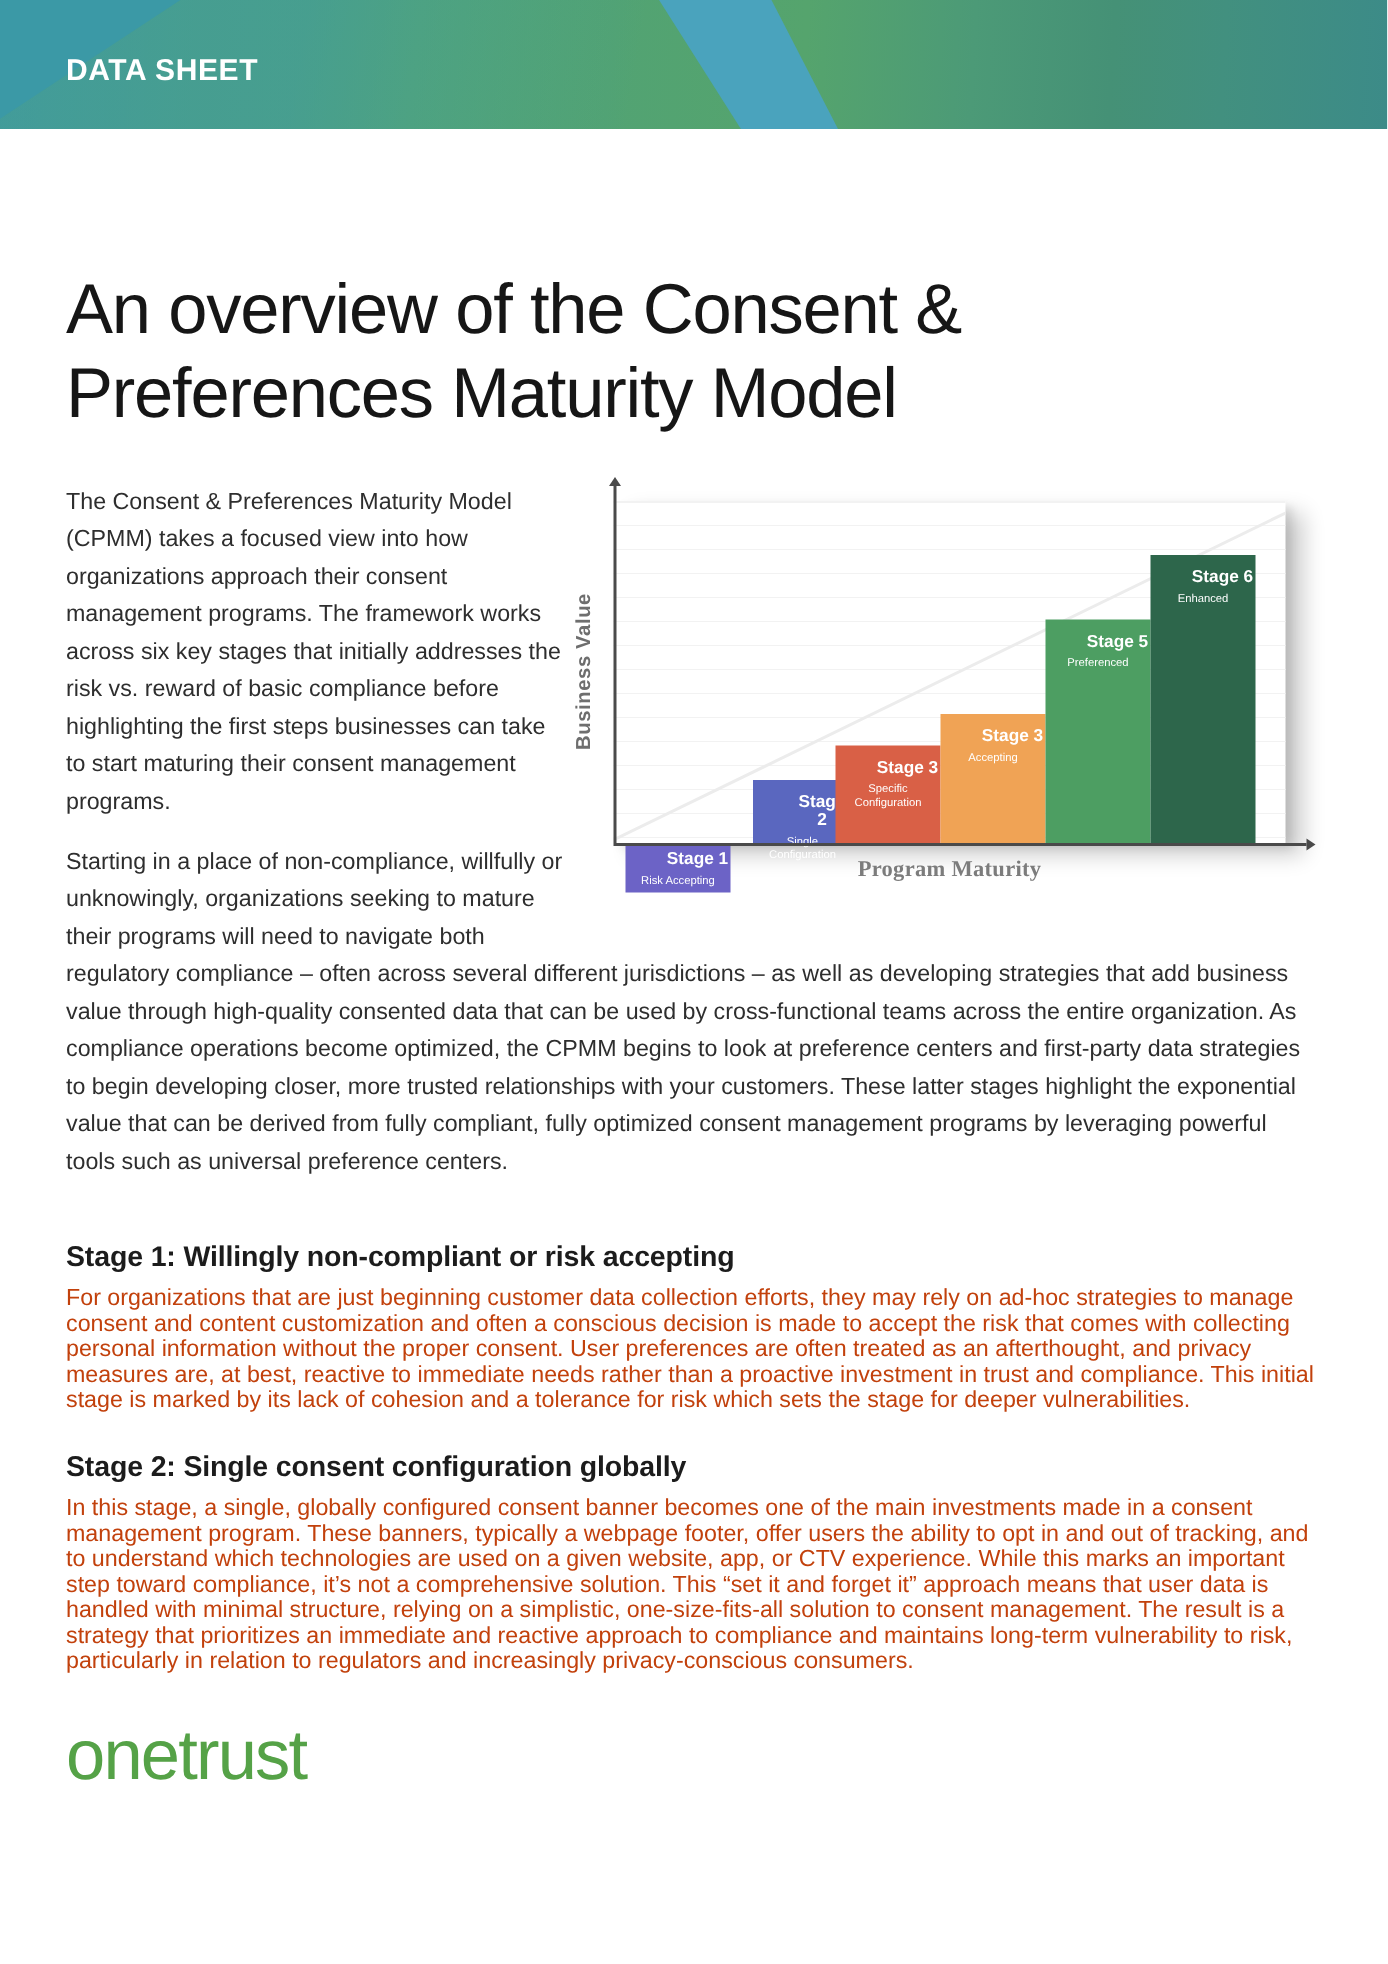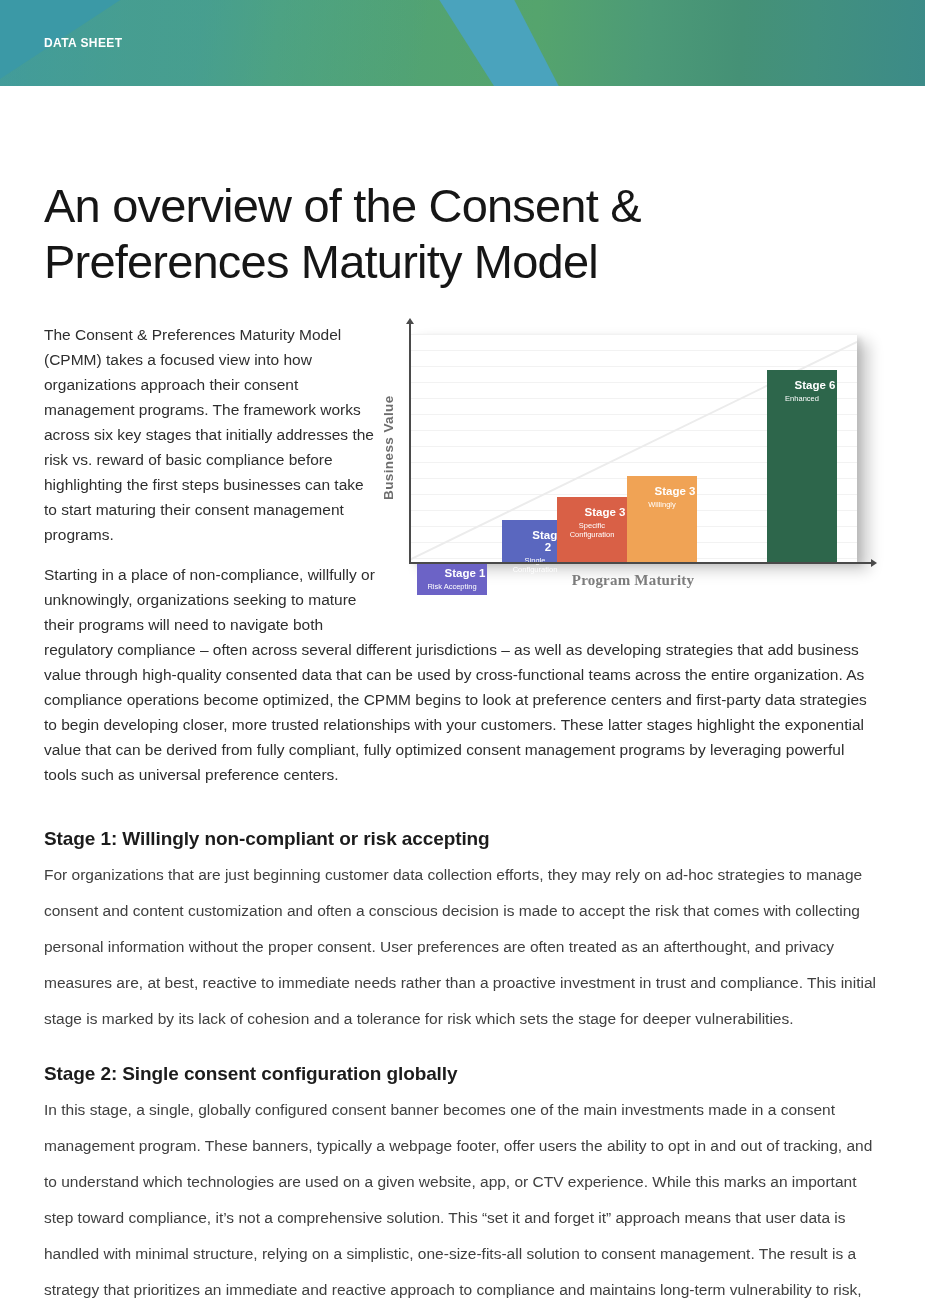--- a/index.html
+++ b/index.html
@@ -24,21 +24,21 @@
   .banner-teal-fade {
     position:absolute; inset:0;
     background:linear-gradient(100deg, rgba(59,153,166,0.55) 22%, rgba(59,153,166,0) 46%);
   }
   .banner-blue-band {
     position:absolute; inset:0; background:#4aa3bd;
     clip-path:polygon(47.5% 0, 55.6% 0, 60.4% 100%, 53.4% 100%);
   }
   .banner-label {
     position:absolute; left:44px; top:36px; color:#ffffff;
-    font-size:12px; font-weight:700; letter-spacing:0.4px;
+    font-size:20px; font-weight:700; letter-spacing:0.4px;
   }
 
   
   .main { padding:0 44px; }
   .page-title {
     margin:92px 0 0 0; max-width:712px;
     font-size:47px; line-height:56px; font-weight:400;
     letter-spacing:-0.8px; color:#161616;
   }
 
@@ -86,21 +86,21 @@
   .x-axis-title {
     position:absolute; left:20px; top:246px; width:448px; text-align:center;
     font-size:15px; font-weight:600; color:#7c7c7c; letter-spacing:0.2px;font-family:Liberation Serif, serif;
   }
 
   
   .stage-heading {
     font-size:19px; font-weight:700; color:#1c1c1c;
     margin:26px 0 7px 0; letter-spacing:-0.1px;
   }
-  .stage-body { font-size:15.5px; line-height:36px; margin:0; color:#404040; }
+  .stage-body { font-size:15.5px; line-height:17px; margin:0; color:#c2410c; }
 
   
   .logo {
     margin:30px 0 0 0; font-size:47px; font-weight:400;
     color:#55a247; letter-spacing:-1.2px; line-height:1;
   }
   .clearfix::after { content:""; display:block; clear:both; }
 </style>
 </head>
 <body>
@@ -133,21 +133,25 @@
             <div class="bar" style="left: 93px; width: 66px; height: 42px; top: 186px; background: rgb(90, 103, 191); padding-top: 9px;">
               <div class="bar-label">Stage 2</div>
               <div class="bar-sublabel">Single Configuration</div>
             </div>
             <div class="bar" style="left: 148px; width: 70px; height: 65px; top: 163px; background: rgb(217, 96, 70); padding-top: 9px;">
               <div class="bar-label">Stage 3</div>
               <div class="bar-sublabel">Specific Configuration</div>
             </div>
             <div class="bar" style="left: 218px; width: 70px; height: 86px; top: 142px; background: rgb(240, 163, 85); padding-top: 9px;">
               <div class="bar-label">Stage 3</div>
-              <div class="bar-sublabel">Willingly</div>
+              <div class="bar-sublabel">Accepting</div>
+            </div>
+            <div class="bar" style="left: 288px; width: 70px; height: 149px; top: 79px; background: rgb(77, 158, 98); padding-top: 9px;">
+              <div class="bar-label">Stage 5</div>
+              <div class="bar-sublabel">Preferenced</div>
             </div>
             <div class="bar" style="left: 358px; width: 70px; height: 192px; top: 36px; background: rgb(45, 102, 75); padding-top: 9px;">
               <div class="bar-label">Stage 6</div>
               <div class="bar-sublabel">Enhanced</div>
             </div>
           </div>
         <div class="y-axis"></div>
         <div class="x-axis"></div>
         <div class="y-axis-title">Business Value</div>
         <div class="x-axis-title">Program Maturity</div>

